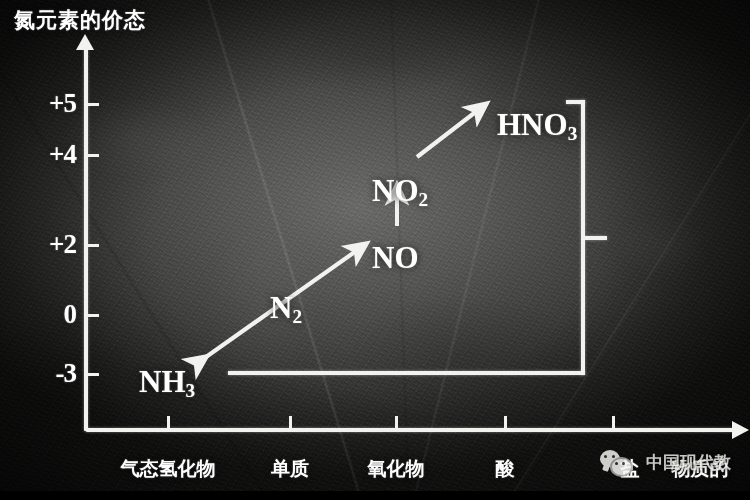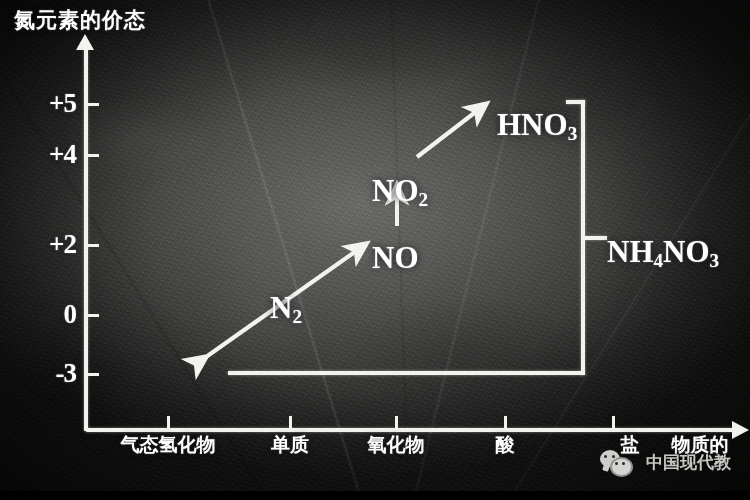--- a/index.html
+++ b/index.html
@@ -59,21 +59,21 @@
   .ah-up{left:76px;top:34px;border-left:9px solid transparent;border-right:9px solid transparent;border-bottom:16px solid #f2f2ef;}
   .ah-right{left:732px;top:421px;border-top:9px solid transparent;border-bottom:9px solid transparent;border-left:17px solid #f2f2ef;}
 
   .ytick{position:absolute;left:86px;width:13px;height:3px;background:#f2f2ef;}
   .xtick{position:absolute;top:416px;width:3px;height:12px;background:#f2f2ef;}
 
   .ylab{position:absolute;right:0;text-align:right;font-weight:700;font-size:27px;letter-spacing:-1px;
         text-shadow:0 0 5px rgba(0,0,0,.75),0 0 2px rgba(255,255,255,.5);}
   .ylab-wrap{position:absolute;left:0;width:76px;}
 
-  .xlab{position:absolute;top:432px;font-family:"DejaVu Sans", sans-serif;font-weight:700;font-size:19px;
+  .xlab{position:absolute;top:456px;font-family:"DejaVu Sans", sans-serif;font-weight:700;font-size:19px;
         transform:translateX(-50%);white-space:nowrap;
         text-shadow:0 0 6px rgba(0,0,0,.85),0 0 2px rgba(255,255,255,.35);}
 
   .title{position:absolute;left:14px;top:6px;font-family:"DejaVu Sans", sans-serif;font-weight:700;font-size:21px;
          letter-spacing:1px;text-shadow:0 0 7px rgba(0,0,0,.8),0 0 2px rgba(255,255,255,.4);}
 
   .formula{position:absolute;font-weight:700;font-size:31px;white-space:nowrap;
            text-shadow:0 0 7px rgba(0,0,0,.8),0 0 2px rgba(255,255,255,.45);margin-top:12px;}
   .formula sub{font-size:.62em;vertical-align:-.28em;font-weight:700;}
 
@@ -159,30 +159,30 @@
     <line x1="397" y1="226" x2="397" y2="185" stroke="#f2f2ef" stroke-width="4" marker-end="url(#ahd)"></line>
 
     <line x1="417" y1="157" x2="486" y2="104" stroke="#f2f2ef" stroke-width="4.2" marker-end="url(#ahd)"></line>
   </svg>
 
   <div class="chalk soft bracket-v"></div>
   <div class="chalk soft bracket-top"></div>
   <div class="chalk soft bracket-bot"></div>
   <div class="chalk soft bracket-tick"></div>
 
+  <div class="formula" style="left:139px;top:352px"><span>NH</span><sub>3</sub></div>
 
   <div class="formula" style="left:270px;top:278px"><span>N</span><sub>2</sub></div>
 
   <div class="formula" style="left:372px;top:228px"><span>NO</span></div>
 
   <div class="formula" style="left:372px;top:161px"><span>NO</span><sub>2</sub></div>
 
   <div class="formula" style="left:497px;top:95px"><span>HNO</span><sub>3</sub></div>
 
-  <div class="formula" style="left:607px;top:222px"><span>NH</span><sub>4</sub><span>NO</span><sub>3</sub></div>
 
   <div class="wm">
     <div class="wechat">
       <div class="b1"></div>
       <div class="e" style="left:4px;top:5px"></div>
       <div class="e" style="left:12px;top:5px"></div>
       <div class="b2"></div>
       <div class="e" style="left:15px;top:12px"></div>
       <div class="e" style="left:22px;top:12px"></div>
     </div>

